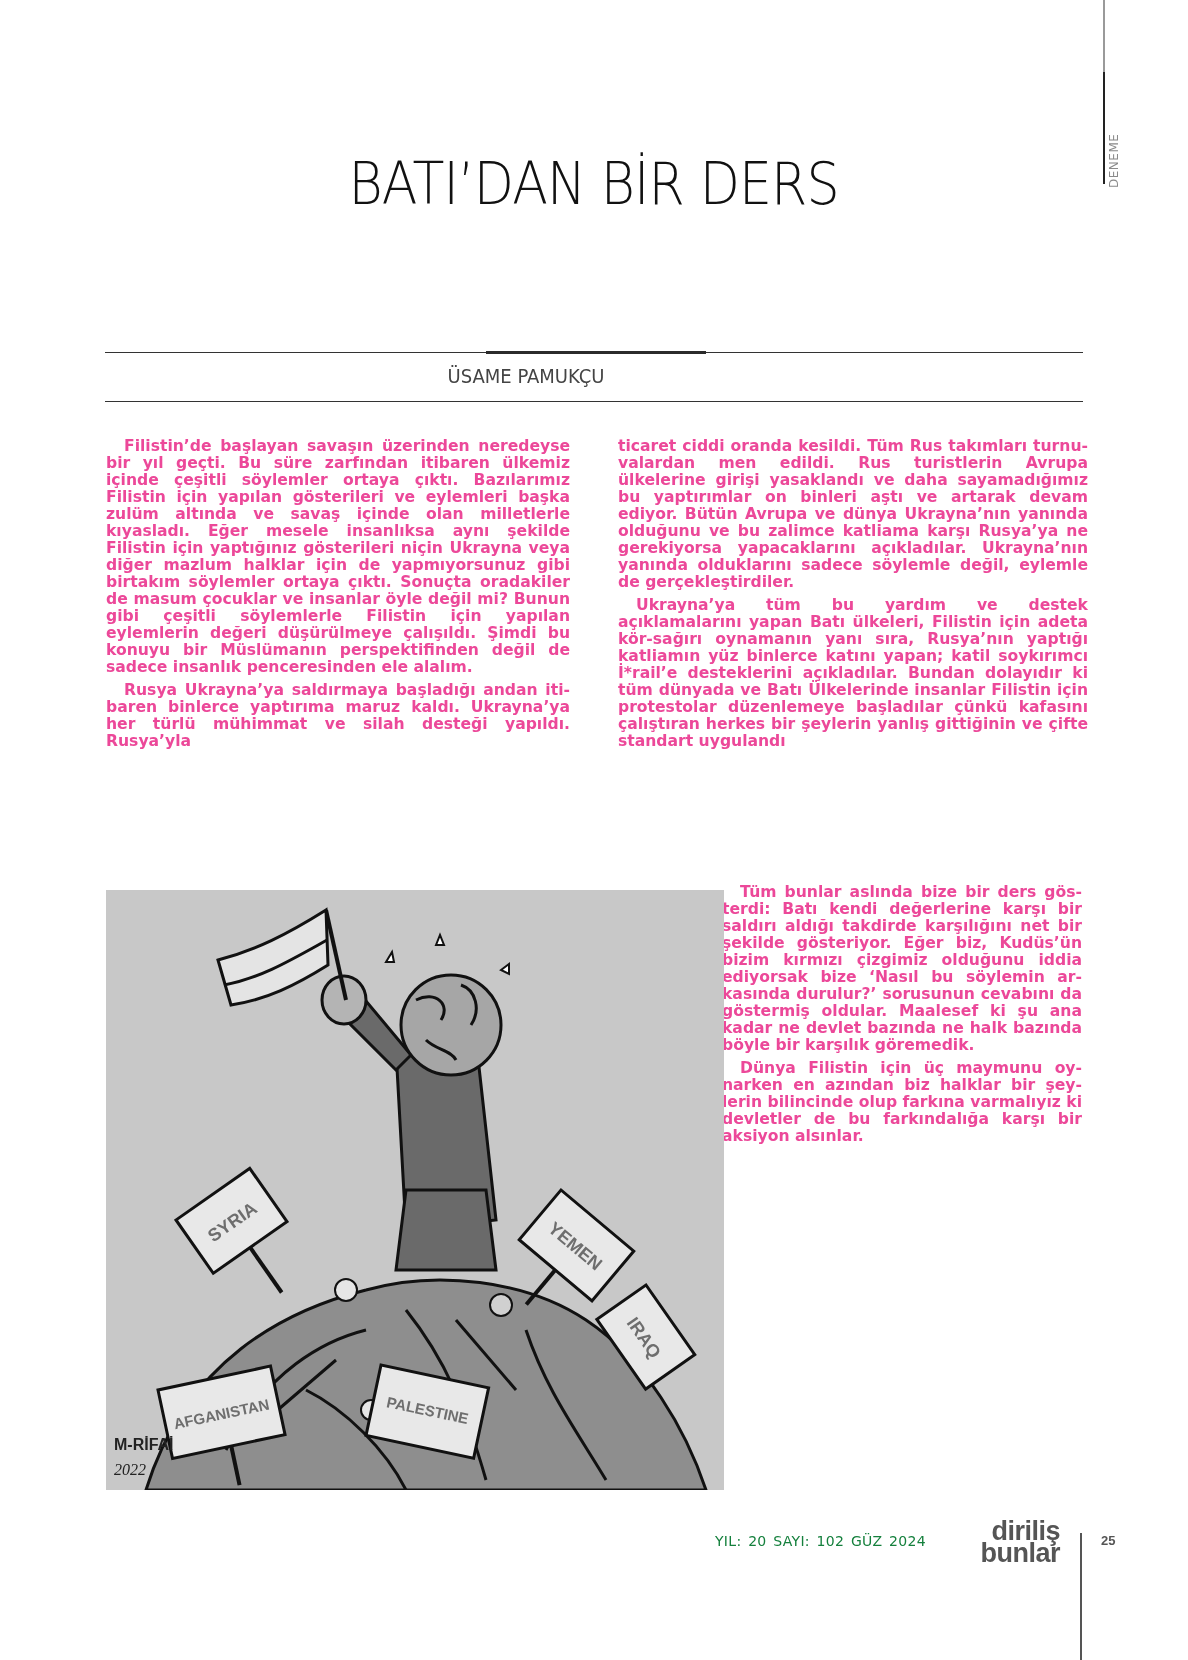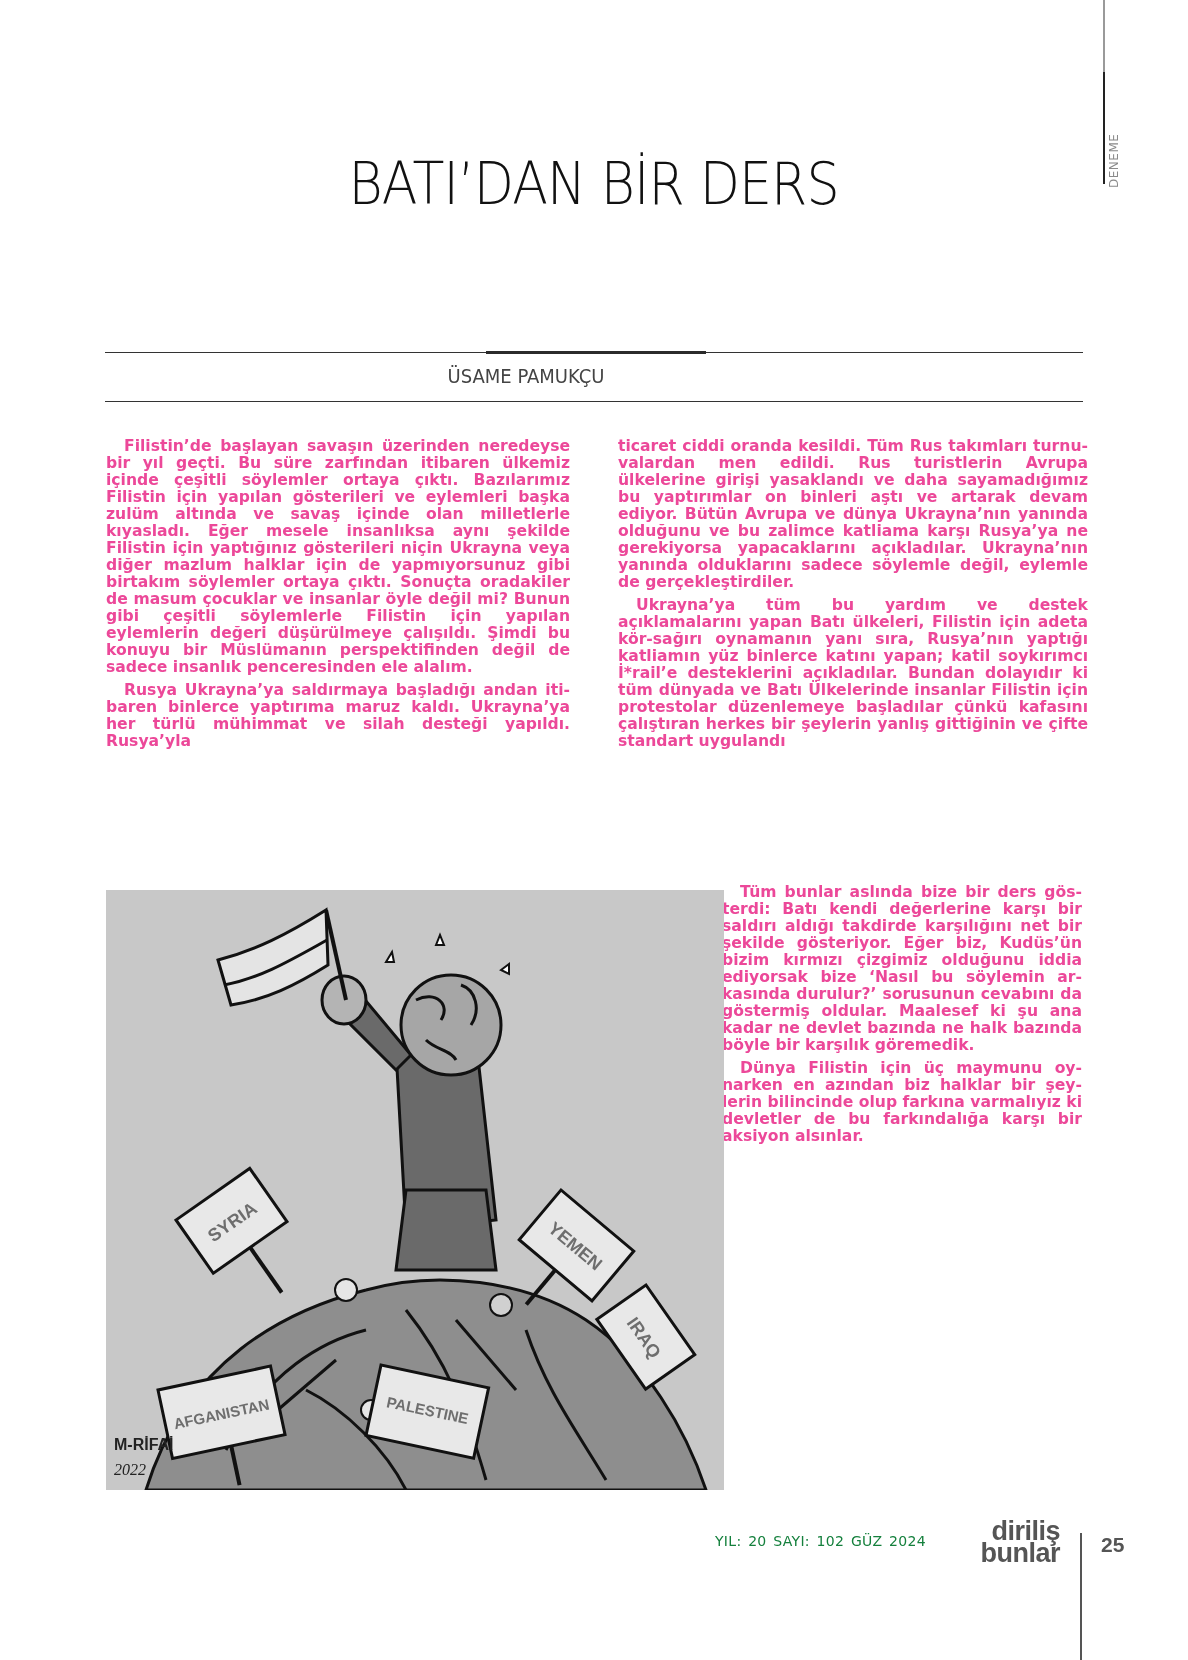--- a/index.html
+++ b/index.html
@@ -49,21 +49,21 @@
     }
     .brand {
       position: absolute; left: 968px; top: 1520px; width: 92px;
       font-family: "Liberation Sans", sans-serif; font-weight: bold; font-size: 27px;
       line-height: 22px; color: #555; text-align: right; letter-spacing: -0.5px;
     }
     .brand span { display: block; }
     .footer-vline { position: absolute; left: 1080px; top: 1533px; width: 2px; height: 127px; background: #555; }
     .page-number {
       position: absolute; left: 1101px; top: 1533px; font-family: "Liberation Sans", sans-serif;
-      font-weight: bold; font-size: 21px; color: #555;
+      font-weight: bold; font-size: 13px; color: #555;
     }
     .sign-label { font-family: "Liberation Sans", sans-serif; font-weight: bold; fill: #6e6e6e; }
   </style>
 </head>
 <body>
 
 <div class="vline-top"></div>
 <div class="vline-mid"></div>
 <div class="section-tag">DENEME</div>
 

